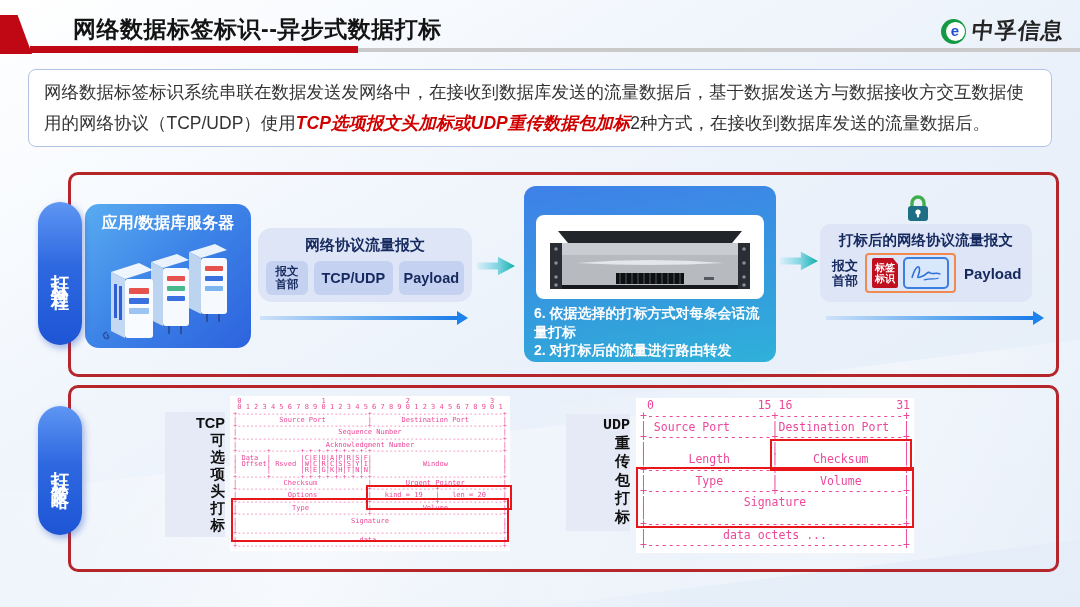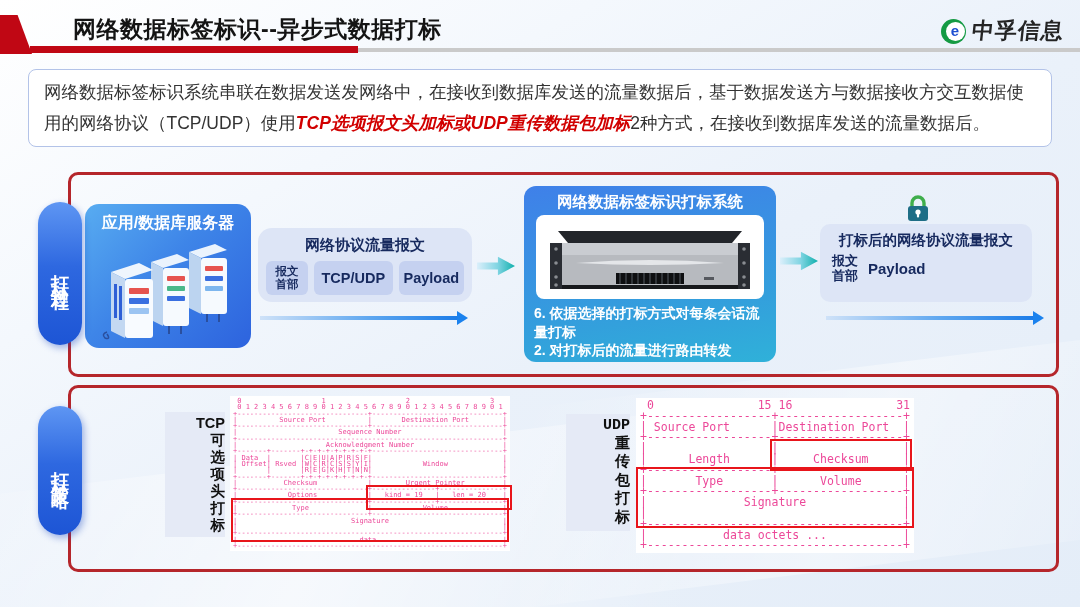--- a/index.html
+++ b/index.html
@@ -182,21 +182,20 @@
     </div>
   </div>
 
   <div class="long-arrow left-one">
     <div class="shaft"></div>
     <div class="head"></div>
   </div>
   <div class="flow-arrow a1"></div>
 
   <div class="system-box">
-    <div class="system-title">网络数据标签标识打标系统</div>
     <div class="appliance">
       <svg width="228" height="84" viewBox="0 0 228 84">
         <polygon points="22,16 206,16 196,28 32,28" fill="#22252a"></polygon>
         <rect x="14" y="28" width="12" height="46" fill="#2a2d33"></rect>
         <rect x="202" y="28" width="12" height="46" fill="#2a2d33"></rect>
         <circle cx="20" cy="34" r="1.8" fill="#8a8d92"></circle>
           <circle cx="20" cy="48" r="1.8" fill="#8a8d92"></circle>
         <circle cx="20" cy="62" r="1.8" fill="#8a8d92"></circle>
           <circle cx="20" cy="70" r="1.8" fill="#8a8d92"></circle>
         <circle cx="208" cy="34" r="1.8" fill="#8a8d92"></circle>
@@ -239,20 +238,30 @@
       <circle cx="15" cy="19" r="2.6" fill="#fff"></circle>
       <rect x="13.9" y="20" width="2.2" height="4.5" rx="1" fill="#fff"></rect>
     </svg>
   </div>
 
   <div class="tagged-box">
     <div class="tagged-title">打标后的网络协议流量报文</div>
     <div class="tagged-row">
       <div class="tagged-header-label">报文
 首部</div>
+      <div class="tag-frame">
+        <div class="tag-chip">标签
+标识</div>
+        <div class="sig-chip">
+          <svg width="40" height="26" viewBox="0 0 44 30">
+            <path d="M6 20 C10 6 15 5 14.5 12 C14 19 9 22 17 19 C23 17 24 12 27 15 C29 17 33 14 38 16" fill="none" stroke="#2f6fd8" stroke-width="1.8" stroke-linecap="round"></path>
+            <path d="M20 23 C27 21 32 22.5 36 21" fill="none" stroke="#2f6fd8" stroke-width="1.4" stroke-linecap="round"></path>
+          </svg>
+        </div>
+      </div>
       <div class="payload-label">Payload</div>
     </div>
   </div>
 
   <div class="long-arrow right-one">
     <div class="shaft"></div>
     <div class="head"></div>
   </div>
 
   <div class="frame strategy-frame"></div>

